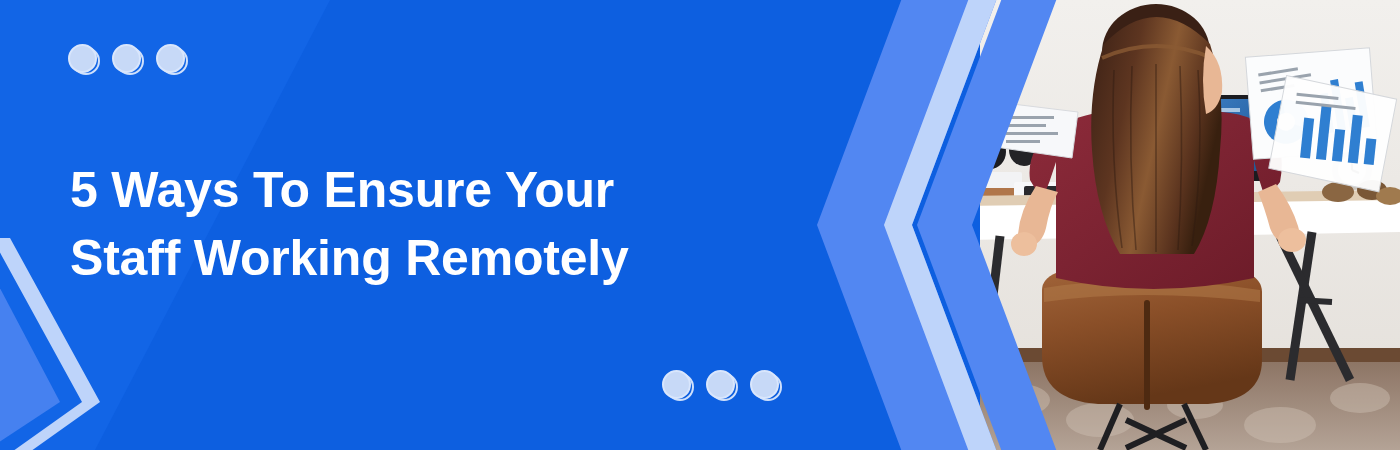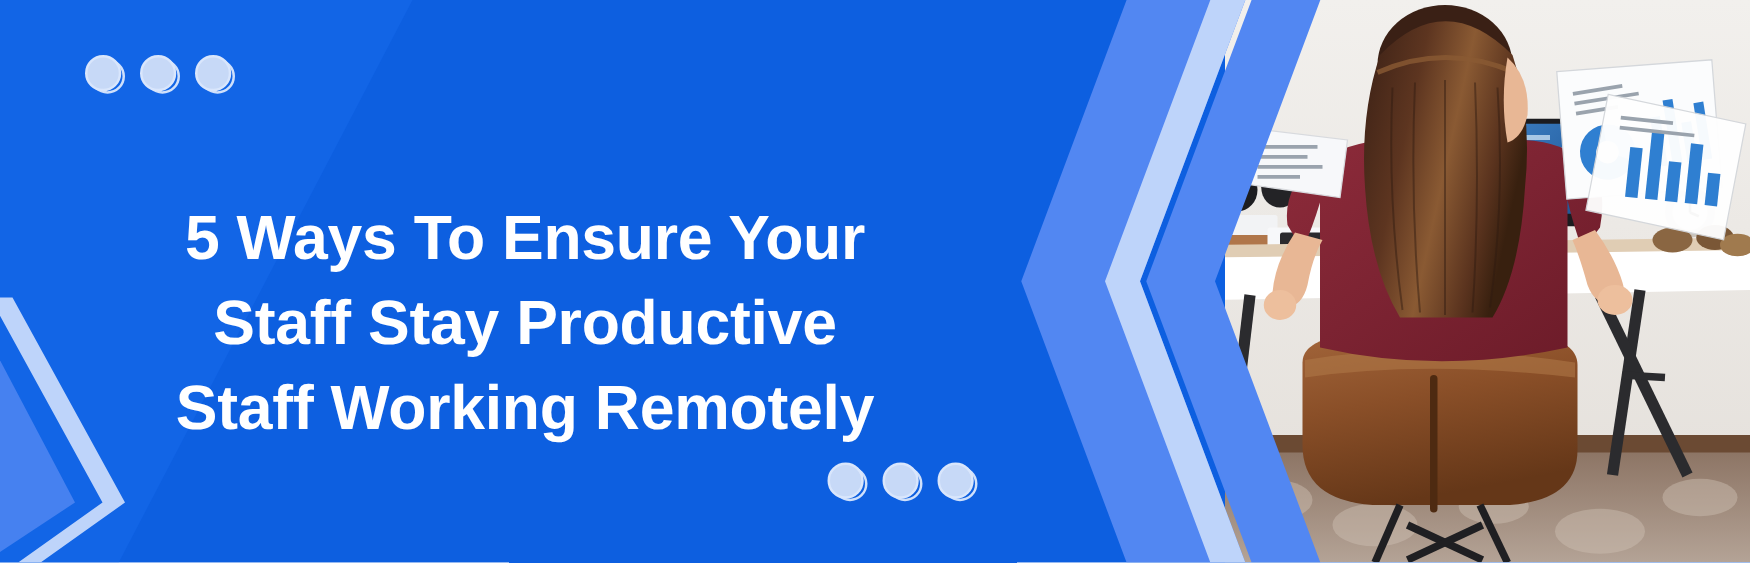--- a/index.html
+++ b/index.html
@@ -10,21 +10,20 @@
   body {
     font-family: "Liberation Sans", sans-serif;
   }
 
   .banner {
     position: relative;
     width: 1400px;
     height: 450px;
     overflow: hidden;
     background: #0d5fe0;
-    text-align: center;
   }
 
   
   .photo {
     position: absolute;
     top: 0;
     right: 0;
     width: 420px;
     height: 450px;
     overflow: hidden;
@@ -319,17 +318,16 @@
       <span class="fill"></span>
     </span>
     <span class="dot">
       <span class="ring"></span>
       <span class="fill"></span>
     </span>
   </div>
 
   <h1 class="headline">
     <span class="line">5 Ways To Ensure Your</span>
-    <span class="line">Staff Stay Productive</span>
     <span class="line">Staff Working Remotely</span>
   </h1>
 
 </div>
 
 </body></html>

